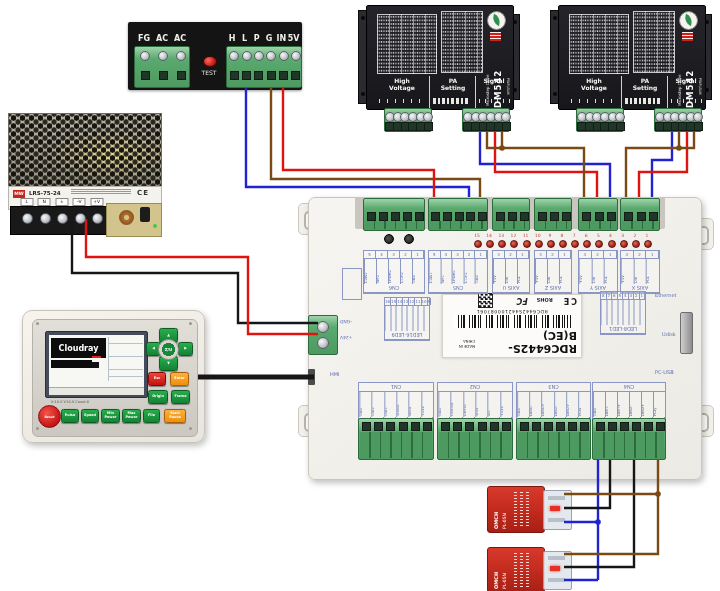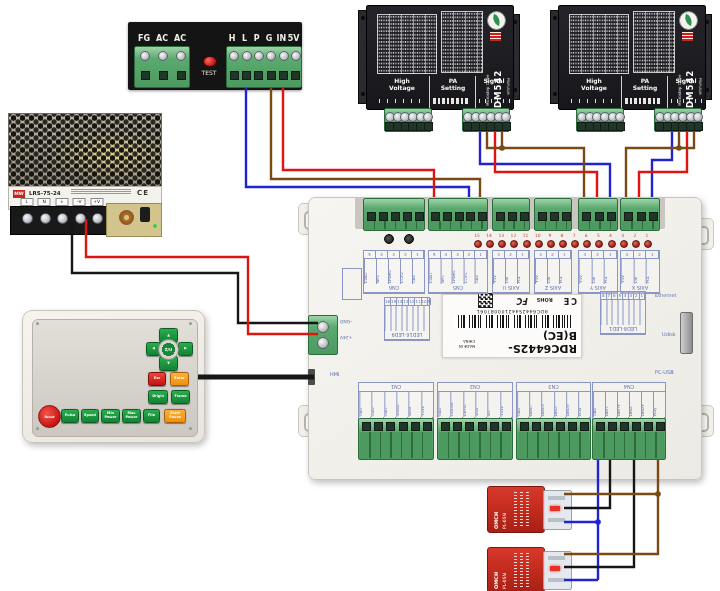--- a/index.html
+++ b/index.html
@@ -175,20 +175,37 @@
     <span class="pin-screw" style="left:8px;top:5px;width:10px;height:10px;"></span>
     <span class="pin-screw" style="left:8px;top:21px;width:10px;height:10px;"></span>
   </div>
   <div class="abs silk flip" style="left:340px;top:319px;font-size:4.5px;">-GND</div>
   <div class="abs silk flip" style="left:340px;top:335px;font-size:4.5px;">+24V</div>
 
   <div class="tinygrid" style="left:342px;top:268px;width:18px;height:30px;"></div>
 
   <div class="hmi" id="hmi">
     <div class="hmi-in"></div>
+    <div class="scr">
+      <div class="scr-in">
+        <div class="abs" style="left:2px;top:3px;width:55px;height:20px;background:#0c0c0c;display:flex;align-items:center;justify-content:center;">
+          <span style="color:#fff;font-size:8px;font-weight:bold;">Cloudray</span>
+        </div>
+        <div class="abs" style="left:43px;top:21px;width:9px;height:1.5px;background:#e02222;"></div>
+        <div class="abs" style="left:2px;top:25px;width:41px;height:8px;background:#0c0c0c;overflow:hidden;">
+          
+        </div>
+        <div class="abs" style="left:42px;top:27px;width:8px;height:6px;background:#111;"></div>
+        <div class="abs" style="left:59px;top:2px;width:34px;height:44px;border-left:0.5px solid #b8c4cc;
+             background:repeating-linear-gradient(180deg,rgba(0,0,0,0) 0 6px,#b8c4cc 6px 6.6px);"></div>
+        <div class="abs" style="left:0px;top:52px;width:95px;height:7px;background:#e8e8e2;border-top:0.5px solid #aaa;">
+          <span style="font-size:3.5px;color:#555;line-height:7px;padding-left:2px;">X:10.0  Y:10.0  Count:0</span>
+        </div>
+      </div>
+    </div>
     <div id="hmi-keys"></div>
   <div class="kbtn kg" style="left: 136px; top: 17px; width: 17px; height: 13px;">▲</div>
       <div class="kbtn kg" style="left: 123px; top: 31px; width: 13px; height: 12px;">◀</div>
       <div class="kbtn kg" style="left: 155px; top: 31px; width: 13px; height: 12px;">▶</div>
       <div class="kbtn kg" style="left: 136px; top: 45px; width: 17px; height: 13px;">▼</div>
       <div class="kbtn kr" style="left: 125px; top: 61px; width: 16px; height: 12px;">Esc</div>
       <div class="kbtn ko" style="left: 147px; top: 61px; width: 17px; height: 12px;">Enter</div>
       <div class="kbtn kg" style="left: 125px; top: 79px; width: 18px; height: 12px;">Origin</div>
       <div class="kbtn kg" style="left: 148px; top: 79px; width: 17px; height: 12px;">Frame</div>
       <div class="kbtn kg" style="left: 38px; top: 98px; width: 16px; height: 12px;">Pulse</div>

